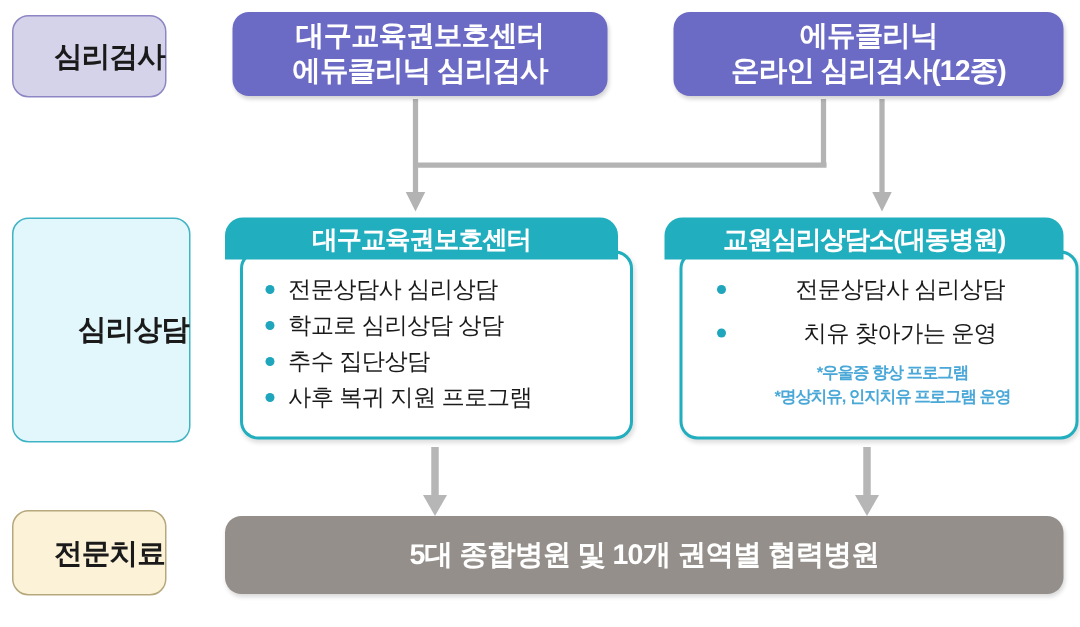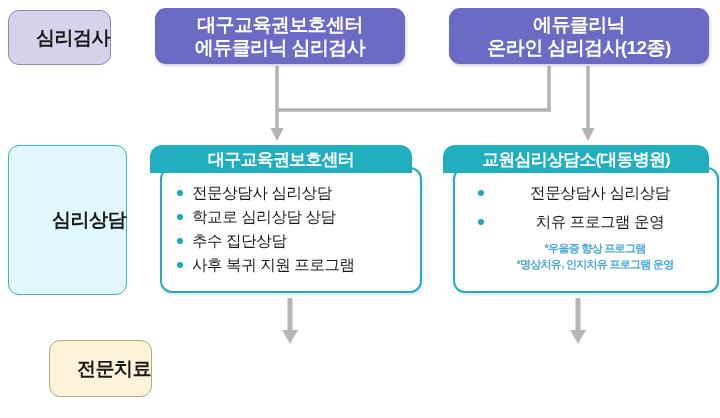--- a/index.html
+++ b/index.html
@@ -44,21 +44,20 @@
     border: 1.5px solid #3fb4c4;
     border-radius: 11px;
     font-size: 19px;
   }
   .stage-label.cream {
     left: 8px; top: 340px; width: 103px; height: 57px;
     background: #fbf2d8;
     border: 1.5px solid #b6a77c;
     border-radius: 11px;
     font-size: 19px;
-    margin-left: 41px;
   }
 
   
   .purple-box {
     position: absolute;
     box-sizing: border-box;
     background: #6b6ac4;
     border-radius: 11px;
     display: flex;
     flex-direction: column;
@@ -231,21 +230,24 @@
         <li class="bullet-item">사후 복귀 지원 프로그램</li>
       </ul>
     </div>
   </div>
 
   <div class="teal-card" id="teal-card-2">
     <div class="teal-head">교원심리상담소(대동병원)</div>
     <div class="teal-body">
       <ul class="bullet-list">
         <li class="bullet-item">전문상담사  심리상담</li>
-        <li class="bullet-item">치유 프로그램 운영</li>
+        <li class="bullet-item">치유 찾아가는 운영</li>
       </ul>
       <p class="subnote">*우울증 향상 프로그램</p>
       <p class="subnote">*명상치유, 인지치유 프로그램 운영</p>
     </div>
   </div>
 
+  <div id="gray-bar">
+    <span>5대 종합병원 및 10개 권역별 협력병원</span>
+  </div>
 
 </div>
 
 </body></html>

